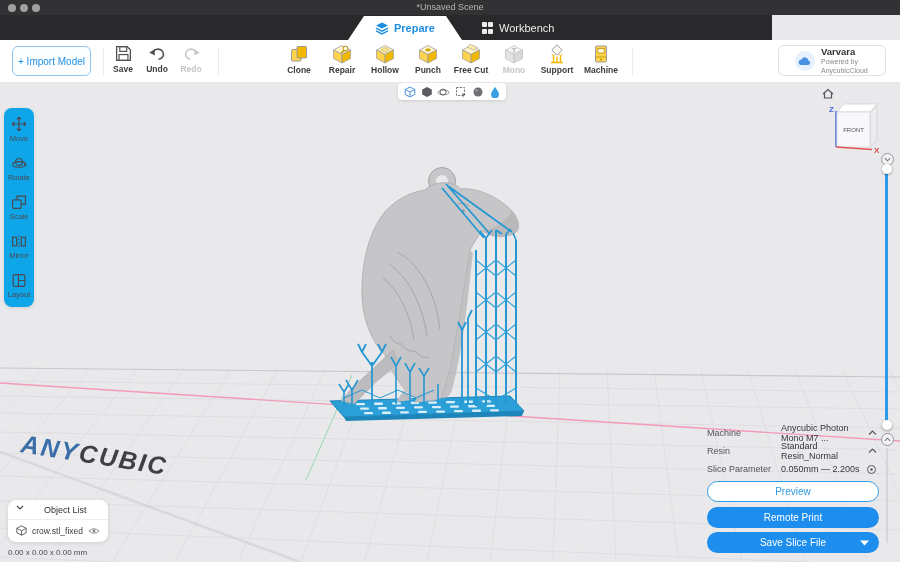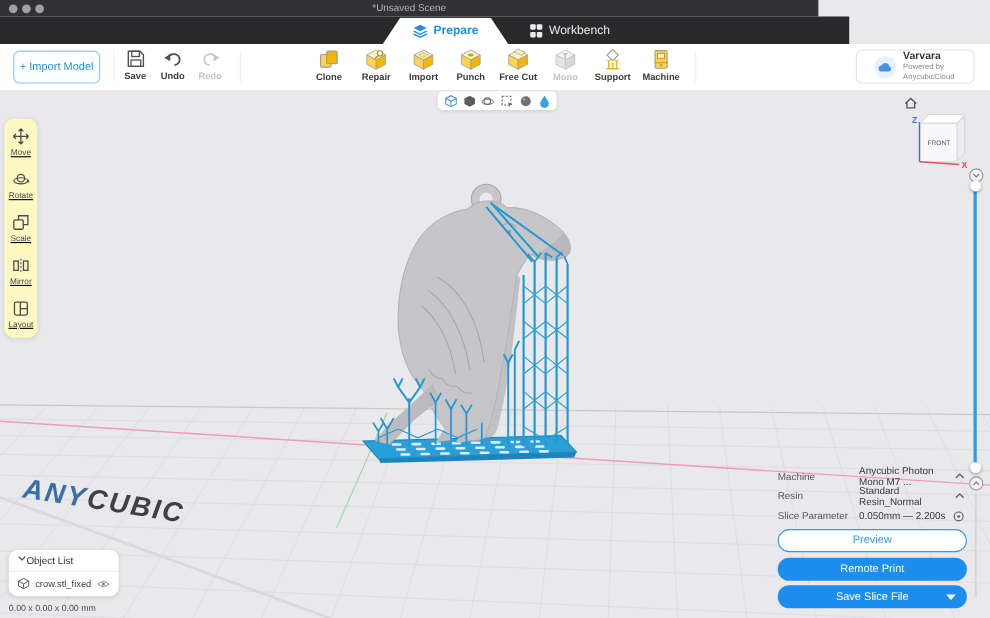--- a/index.html
+++ b/index.html
@@ -1,20 +1,20 @@
 <!DOCTYPE html>
 <html><head>
 <meta charset="utf-8">
 <style>
   html,body{margin:0;padding:0;background:#555;}
   #app{position:relative;width:900px;height:562px;overflow:hidden;background:#e9e9eb;
        font-family:"Liberation Sans",sans-serif;-webkit-font-smoothing:antialiased;}
   .abs{position:absolute;}
   
-  #titlebar{left:0;top:0;width:744px;height:15px;background:#323234;}
+  #titlebar{left:0;top:0;width:900px;height:15px;background:#323234;}
   .tl{position:absolute;top:3.5px;width:8px;height:8px;border-radius:50%;background:#a0a0a2;}
   #win-title{left:0;top:0;width:100%;text-align:center;font-size:9px;line-height:15px;color:#b6b6b8;}
   
   #tabbar{left:0;top:15px;width:772px;height:25px;background:#29292b;}
   #tab-prepare{left:348px;top:1px;width:114px;height:24px;background:#fff;
      clip-path:polygon(16px 0,calc(100% - 16px) 0,100% 100%,0 100%);
      display:flex;align-items:center;justify-content:center;gap:5px;cursor:pointer;}
   #tab-prepare span{color:#1e8fe0;font-size:11px;font-weight:bold;}
   #tab-workbench{left:462px;top:1px;width:112px;height:24px;display:flex;align-items:center;justify-content:center;gap:6px;cursor:pointer;}
   #tab-workbench span{color:#ececee;font-size:11px;}
@@ -28,22 +28,22 @@
   .tool{top:4px;width:44px;text-align:center;cursor:pointer;}
   .tool svg{display:block;margin:0 auto;}
   .tlabel{font-size:8.5px;color:#3c3c3e;margin-top:1px;font-weight:bold;}
   .tool.disabled .tlabel{color:#c6c6c8;}
   #cloud-badge{left:778px;top:5px;width:108px;height:31px;border:1px solid #e2e2e5;border-radius:6px;
      background:#fff;display:flex;align-items:center;gap:6px;padding:0 16px;box-sizing:border-box;cursor:pointer;}
   .cloud-circ{width:20px;height:20px;border-radius:50%;background:#e7f0fd;display:flex;align-items:center;justify-content:center;flex:none;}
   #cloud-title{font-size:9.5px;font-weight:bold;color:#323236;line-height:10px;}
   #cloud-sub{font-size:7px;color:#8a8a8e;line-height:9px;}
   
-  #sidebar{left:4px;top:108px;width:30px;background:#fef9c3;border-radius:8px;box-shadow:0 1px 4px rgba(0,0,0,.10);
-     padding:8px 0;display:flex;flex-direction:column;gap:12px;align-items:center;text-decoration:underline;}
+  #sidebar{left:4px;top:108px;width:30px;background:#0ea5e9;border-radius:8px;box-shadow:0 1px 4px rgba(0,0,0,.10);
+     padding:8px 0;display:flex;flex-direction:column;gap:12px;align-items:center;}
   .side-item{width:30px;text-align:center;cursor:pointer;}
   .side-item svg{display:block;margin:0 auto;}
   .slabel{font-size:7.5px;color:#4a4a4e;margin-top:2px;}
   
   #viewport{left:0;top:82px;width:900px;height:480px;}
   
   #mini-toolbar{left:398px;top:83px;width:108px;height:17px;background:#fff;border-radius:4px;
      box-shadow:0 1px 3px rgba(0,0,0,.12);display:flex;align-items:center;justify-content:space-around;padding:0 3px;box-sizing:border-box;}
   .mini-ic{width:13px;height:13px;display:flex;align-items:center;justify-content:center;cursor:pointer;}
   
@@ -59,21 +59,21 @@
   .set-row{display:flex;align-items:center;height:18px;padding:0 5px;font-size:9px;border-radius:4px;cursor:pointer;}
   .set-label{width:74px;color:#55555a;flex:none;}
   .set-value{flex:1;color:#35353a;}
   .btn{position:absolute;left:707px;width:172px;height:21px;border-radius:10.5px;font-size:10px;
        display:flex;align-items:center;justify-content:center;cursor:pointer;box-sizing:border-box;}
   #btn-preview{top:481px;background:#fff;border:1px solid #2e9be6;color:#2e9be6;}
   #btn-remote{top:507px;background:#1d8dee;color:#fff;}
   #btn-save-slice{top:532px;background:#1d8dee;color:#fff;}
   
   #object-list{left:8px;top:500px;width:100px;background:#fff;border-radius:8px;box-shadow:0 1px 4px rgba(0,0,0,.12);}
-  #ol-header{display:flex;align-items:flex-start;gap:0;padding:5px 8px 4px;font-size:9px;color:#2f2f33;cursor:pointer;}
+  #ol-header{display:flex;align-items:flex-start;gap:20px;padding:5px 8px 4px;font-size:9px;color:#2f2f33;cursor:pointer;}
   #ol-div{height:1px;background:#ededf0;}
   .ol-row{display:flex;align-items:center;gap:5px;padding:5px 8px 6px;font-size:8.5px;color:#3c3c40;cursor:pointer;}
   .ol-name{flex:1;}
   #dim-text{left:8px;top:548px;font-size:8px;color:#4a4a4e;}
 </style>
 </head>
 <body>
 
 <div id="app">
 
@@ -149,21 +149,21 @@
       </svg>
       <div class="tlabel">Repair</div>
     </div>
     <div class="abs tool" style="left:363px">
       <svg width="20" height="20" viewBox="0 0 20 20">
         <polygon points="10,1.5 18.5,6 10,10.5 1.5,6" fill="#fff3c8" stroke="#a0a0a2" stroke-width="0.8"></polygon>
         <polygon points="1.5,6 10,10.5 10,19 1.5,14.5" fill="#ffd34d" stroke="#a0a0a2" stroke-width="0.8"></polygon>
         <polygon points="18.5,6 10,10.5 10,19 18.5,14.5" fill="#f2b800" stroke="#a0a0a2" stroke-width="0.8"></polygon>
         <polygon points="10,3.6 14.4,6 10,8.4 5.6,6" fill="#f6e49a" stroke="#cdb24a" stroke-width="0.6"></polygon>
       </svg>
-      <div class="tlabel">Import</div>
+      <div class="tlabel">Hollow</div>
     </div>
     <div class="abs tool" style="left:406px">
       <svg width="20" height="20" viewBox="0 0 20 20">
         <polygon points="10,1.5 18.5,6 10,10.5 1.5,6" fill="#fff3c8" stroke="#a0a0a2" stroke-width="0.8"></polygon>
         <polygon points="1.5,6 10,10.5 10,19 1.5,14.5" fill="#ffd34d" stroke="#a0a0a2" stroke-width="0.8"></polygon>
         <polygon points="18.5,6 10,10.5 10,19 18.5,14.5" fill="#f2b800" stroke="#a0a0a2" stroke-width="0.8"></polygon>
         <ellipse cx="10" cy="6" rx="2.6" ry="1.4" fill="#caa500"></ellipse>
       </svg>
       <div class="tlabel">Punch</div>
     </div>

